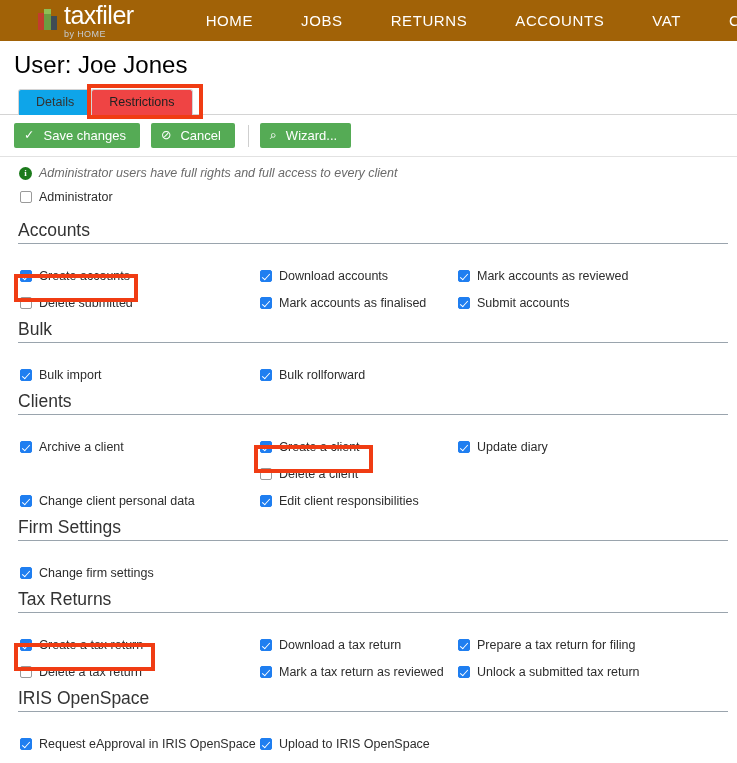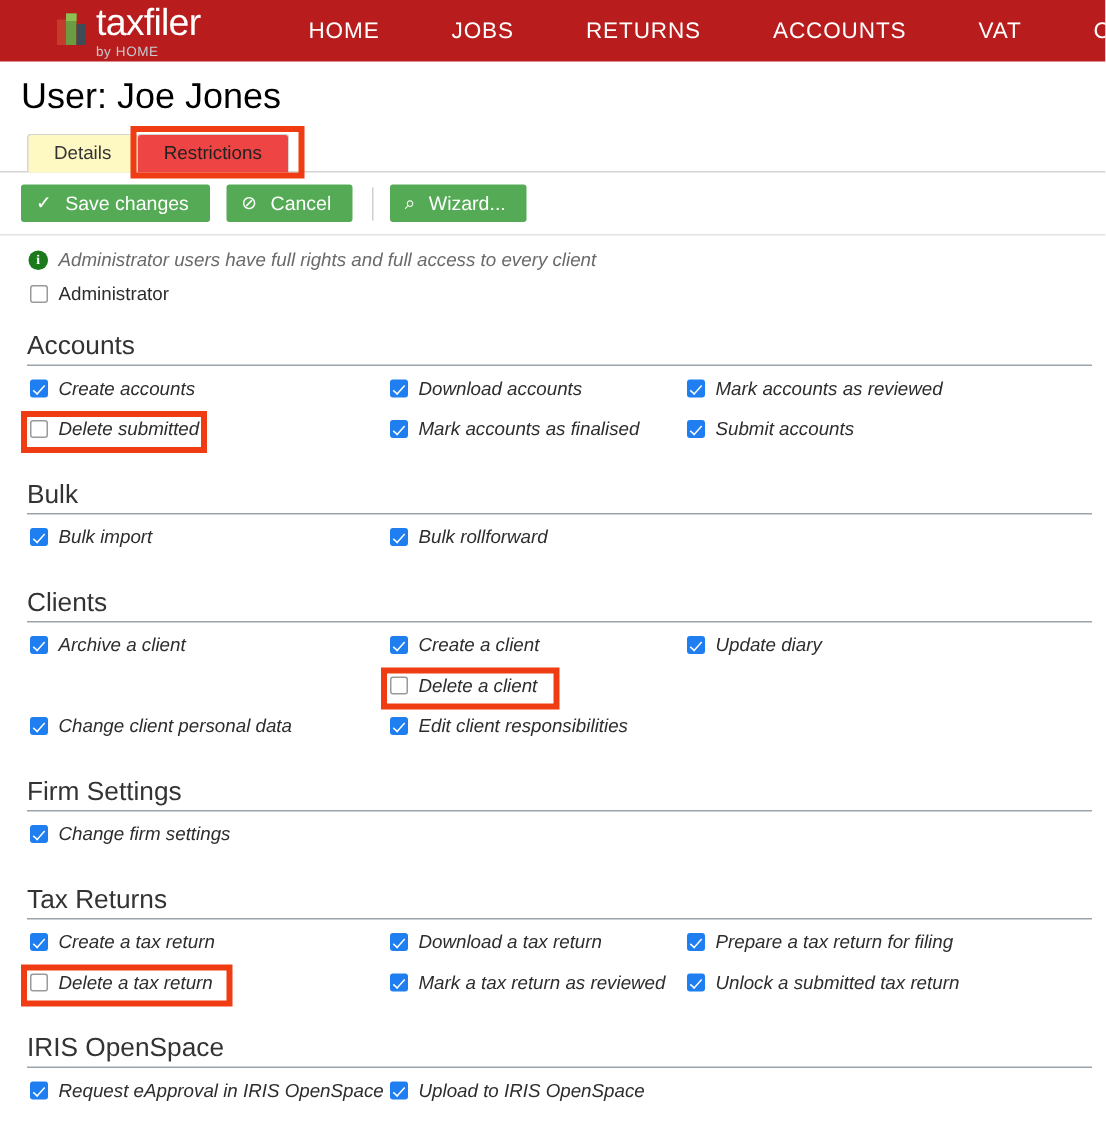--- a/index.html
+++ b/index.html
@@ -11,21 +11,21 @@
     height: 763px;
     background: #ffffff;
     font-family: "Liberation Sans", sans-serif;
     color: #333333;
     overflow: hidden;
   }
 
   
   .navbar {
     height: 41px;
-    background: #b91c1c;
+    background: #a16207;
     display: flex;
     align-items: center;
     padding: 0 0 0 38px;
     box-sizing: border-box;
   }
   .brand {
     display: flex;
     align-items: center;
     gap: 6px;
     margin-right: 48px;
@@ -94,21 +94,21 @@
     display: flex;
     align-items: flex-end;
     height: 100%;
   }
   .tab {
     font-size: 12.5px;
     color: #333333;
     padding: 5px 17px 5px 17px;
     border: 1px solid #d4d4d4;
     border-bottom: none;
-    background: #fef9c3;
+    background: #0ea5e9;
     border-radius: 3px 3px 0 0;
     cursor: pointer;
     line-height: 15px;
     position: relative;
     top: 1px;
   }
   .tab.active {
     background: #ef4444;
     color: #222222;
   }
@@ -231,21 +231,21 @@
     margin: 0 9px 0 18px;
   }
   .grid {
     margin-top: 8px;
     position: relative;
   }
   .row {
     position: relative;
     height: 27px;
   }
-  .cell { position: absolute; top: 0; font-style: italic; }
+  .cell { position: absolute; top: 16px; }
   .c0 { left: 20px; }
   .c1 { left: 260px; }
   .c2 { left: 458px; }
 
   #annot-del-accounts { left: 14px;  top: -5px; width: 124px; height: 28px; }
   #annot-del-client   { left: 254px; top: -5px; width: 119px; height: 28px; }
   #annot-del-return   { left: 14px;  top: -5px; width: 141px; height: 28px; }
 </style>
 </head>
 <body>

